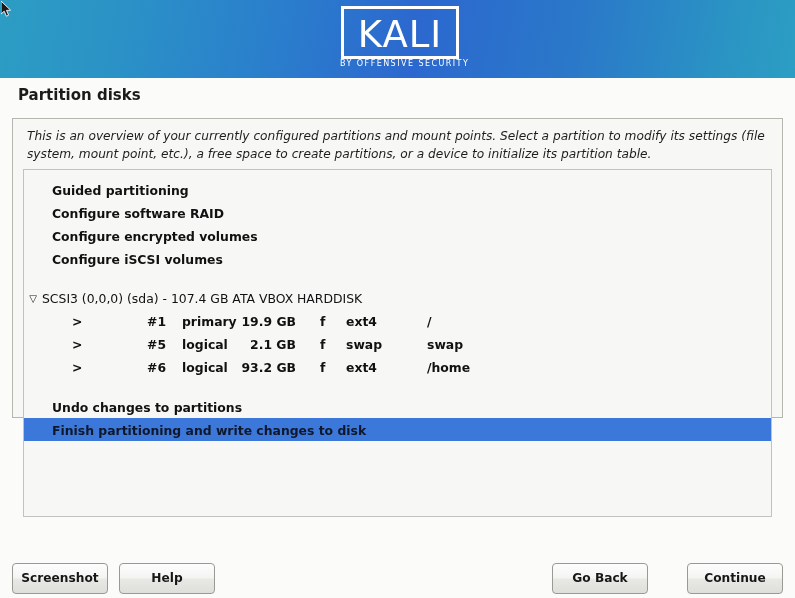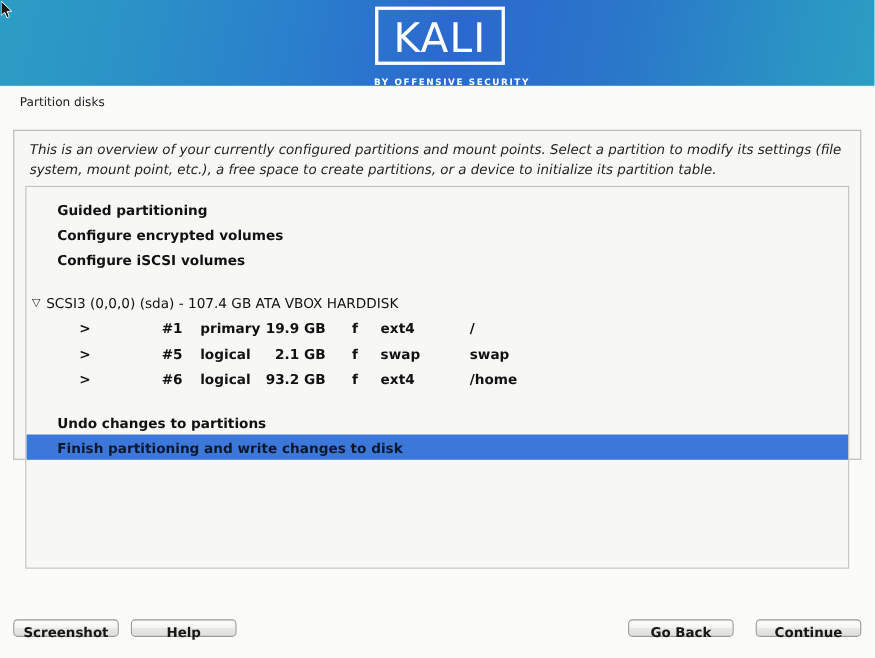--- a/index.html
+++ b/index.html
@@ -43,41 +43,41 @@
     left: 0; right: 0;
     top: 3px;
     font-family: "DejaVu Sans", "Liberation Sans", sans-serif;
     font-size: 37px;
     line-height: 46px;
     letter-spacing: 1px;
     color: #ffffff;
     font-weight: 400;
   }
   #logo-sub {
-    margin-top: 11px;
+    margin-top: 0;
     font-size: 8px;
     letter-spacing: 1.45px;
     color: #ffffff;
-    font-weight: 700;
+    font-weight: 400;
     white-space: nowrap;
   }
 
   #cursor {
     position: absolute;
     left: 1px; top: 1px;
     width: 12px; height: 18px;
     z-index: 40;
   }
 
   
   #page-title {
     position: absolute;
     left: 18px; top: 86px;
-    font-size: 11px;
-    font-weight: normal;
+    font-size: 15px;
+    font-weight: bold;
     color: #1b1b1b;
   }
 
   
   #content-frame {
     position: absolute;
     left: 12px; top: 118px;
     width: 771px; height: 300px;
     box-sizing: border-box;
     border: 1px solid #b6b6b0;
@@ -150,36 +150,36 @@
   .c-type  { left: 158px; }
   .c-size  { left: 200px; width: 72px; text-align: right; }
   .c-flag  { left: 296px; }
   .c-fs    { left: 322px; }
   .c-mount { left: 403px; }
 
   
   .btn {
     position: absolute;
     box-sizing: border-box;
-    height: 16px;
+    height: 31px;
     border: 1px solid #9a9a94;
     border-radius: 4px;
     background: linear-gradient(180deg, #fdfdfd 0%, #f4f4f2 48%, #e8e8e4 52%, #dededa 100%);
     font-family: "DejaVu Sans", "Liberation Sans", sans-serif;
     font-size: 12.2px;
     font-weight: bold;
     color: #171717;
     text-align: center;
     line-height: 23px;
     padding: 0;
     cursor: default;
   }
   #btn-screenshot { left: 12px;  top: 563px; width: 96px; }
   #btn-help       { left: 119px; top: 563px; width: 96px; }
-  #btn-goback     { left: 571px; top: 563px; width: 96px; }
+  #btn-goback     { left: 552px; top: 563px; width: 96px; }
   #btn-continue   { left: 687px; top: 563px; width: 96px; }
 </style>
 </head>
 <body>
 
 <div id="banner">
   <div id="logo-block">
     <div id="logo-frame">
       <div id="logo-word">KALI</div>
     </div>
@@ -196,20 +196,23 @@
 <div id="content-frame">
 
   <div id="intro-text">This is an overview of your currently configured partitions and mount points. Select a partition to modify its settings (file system, mount point, etc.), a free space to create partitions, or a device to initialize its partition table.</div>
 
   <div id="list-panel">
 
     <div class="spacer-sm"></div>
 
     <div class="row action-row">
       <span class="label">Guided partitioning</span>
+    </div>
+    <div class="row action-row">
+      <span class="label">Configure software RAID</span>
     </div>
     <div class="row action-row">
       <span class="label">Configure encrypted volumes</span>
     </div>
     <div class="row action-row">
       <span class="label">Configure iSCSI volumes</span>
     </div>
 
     <div class="spacer-md"></div>
 

